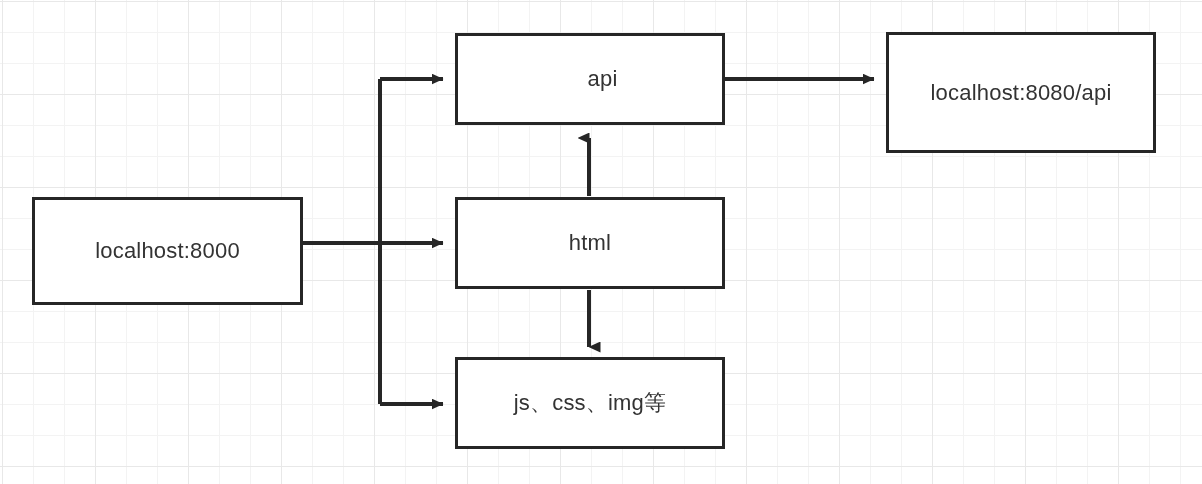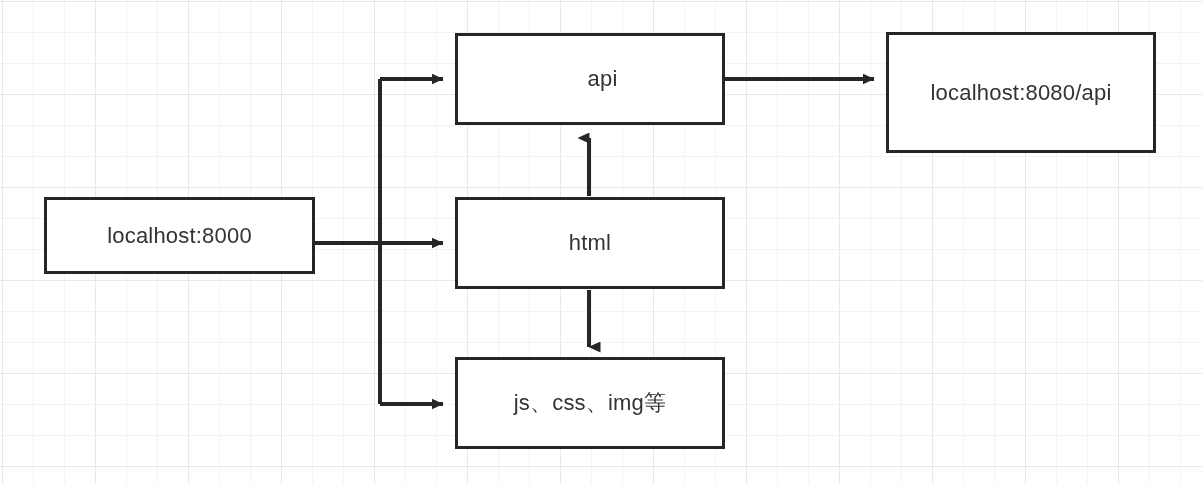--- a/index.html
+++ b/index.html
@@ -51,21 +51,21 @@
     justify-content: center;
     z-index: 3;
   }
   .node-label {
     color: #333333;
     font-size: 22px;
     line-height: 1;
     white-space: nowrap;
     letter-spacing: 0.2px;
   }
-  .n-localhost8000 { left: 44px;  top: 197px; width: 271px; height: 77px; }
+  .n-localhost8000 { left: 32px;  top: 197px; width: 271px; height: 108px; }
   .n-api           { left: 455px; top: 33px;  width: 270px; height: 92px; padding-left: 25px; }
   .n-html          { left: 455px; top: 197px; width: 270px; height: 92px; }
   .n-assets        { left: 455px; top: 357px; width: 270px; height: 92px; }
   .n-localhost8080 { left: 886px; top: 32px;  width: 270px; height: 121px; }
 </style>
 </head>
 <body>
 
 <div id="canvas">
 

